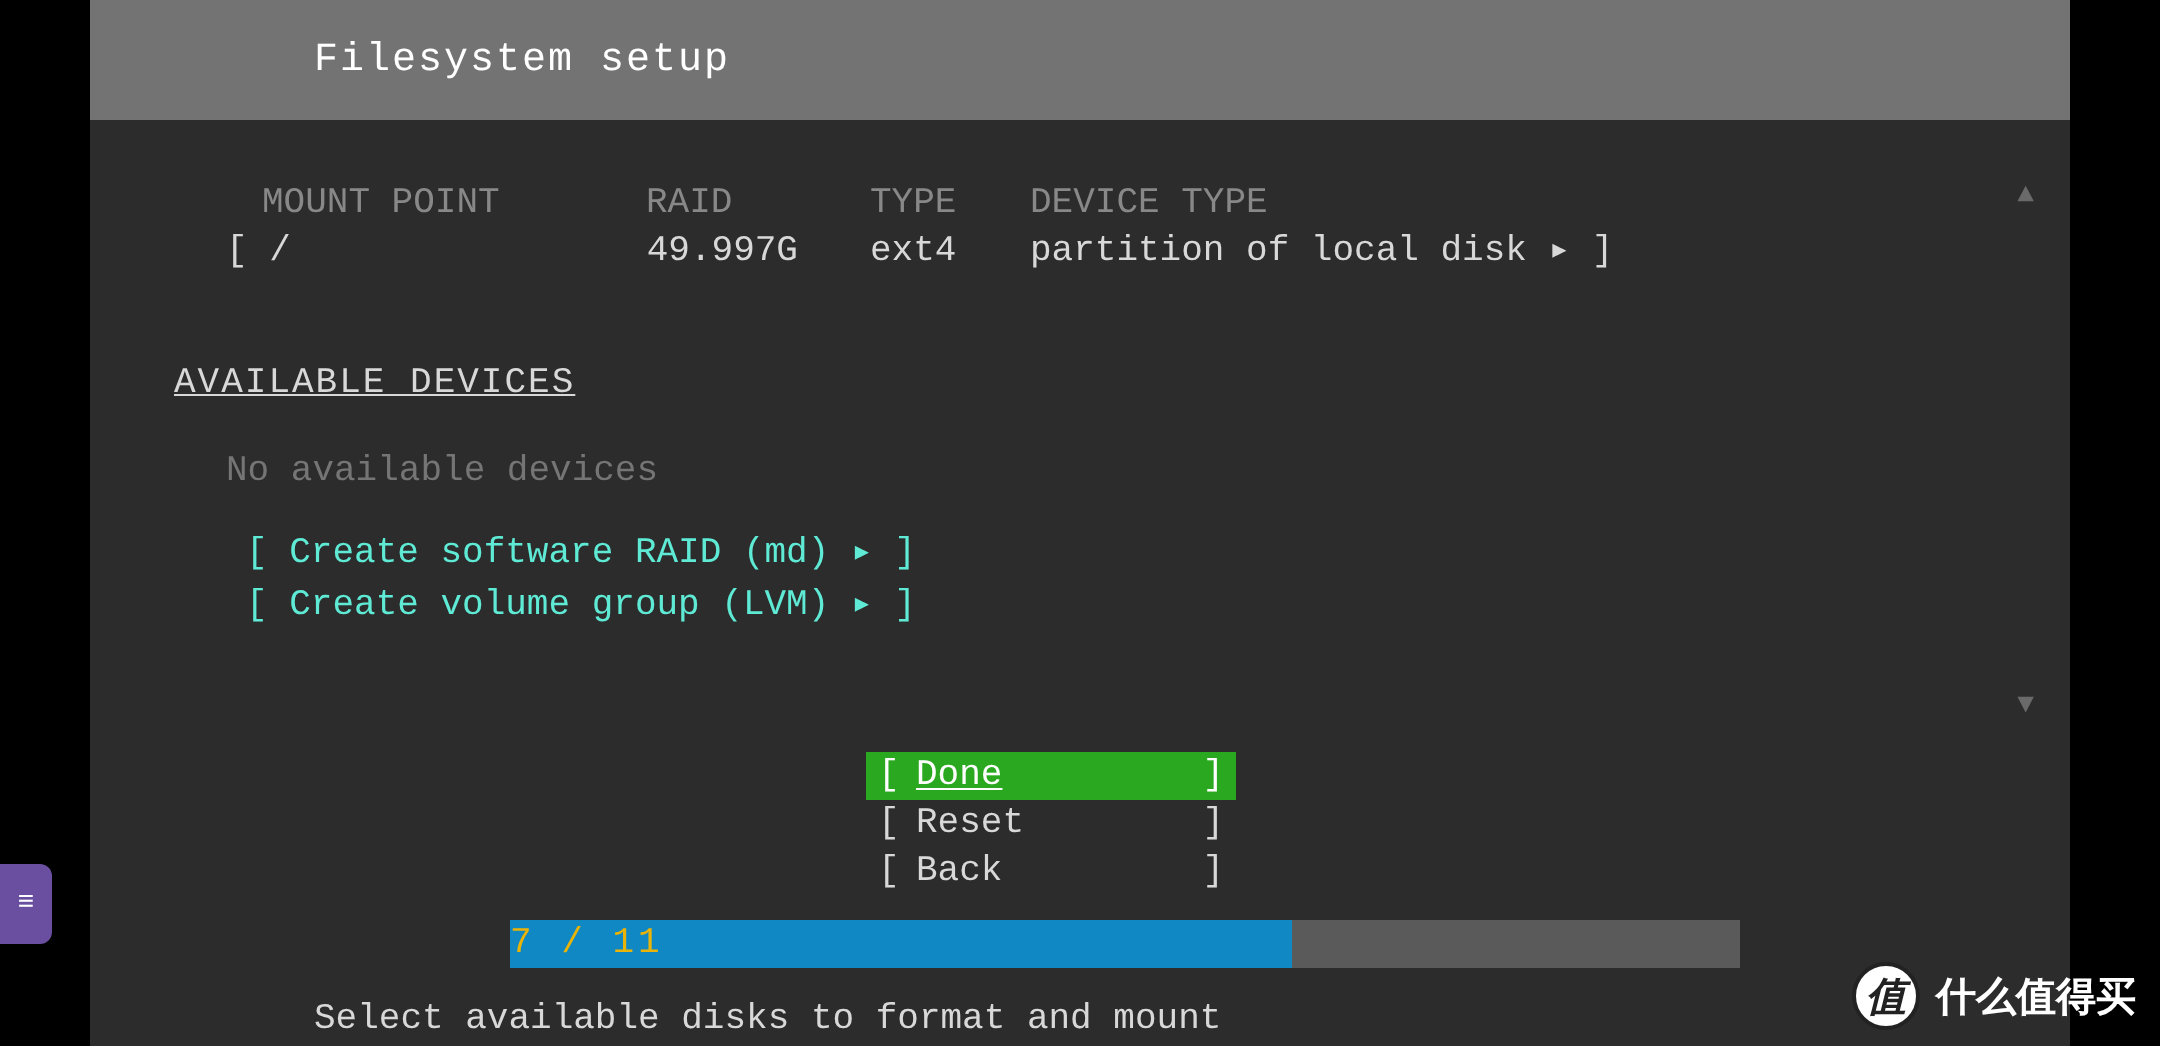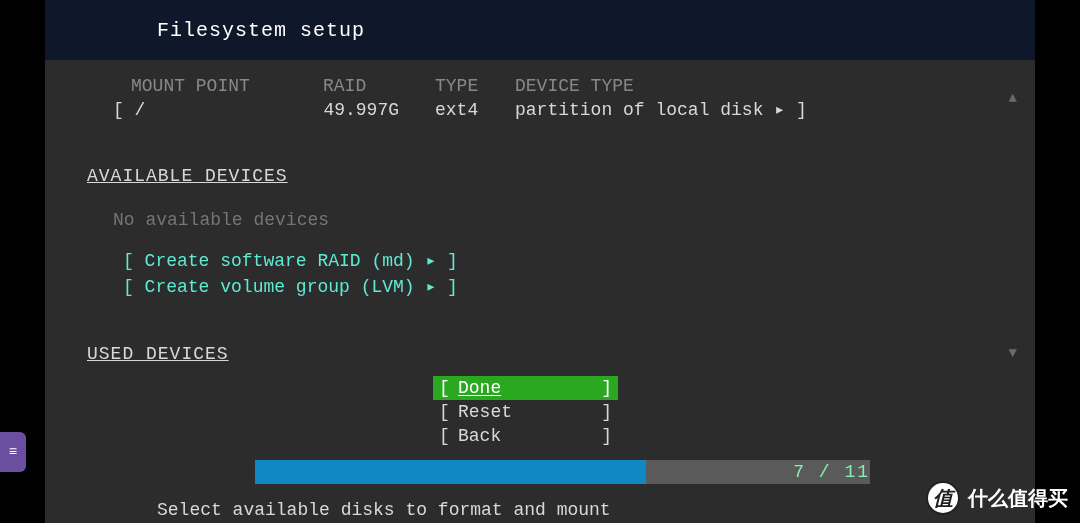--- a/index.html
+++ b/index.html
@@ -15,32 +15,32 @@
     }
     .installer-frame {
       position: absolute;
       left: 45px;
       top: 0;
       width: 990px;
       height: 523px;
       background: #2c2c2c;
     }
     .titlebar {
-      background: #0f172a;
+      background: #737373;
       color: #fff;
       height: 60px;
       padding-left: 112px;
       display: flex;
       align-items: center;
       font-size: 20px;
       letter-spacing: 1px;
     }
     .main-area {
       position: relative;
-      padding: 14px 0 0 0;
+      padding: 30px 0 0 0;
       height: 400px;
       background: #2c2c2c;
     }
     .header-row, .data-row {
       display: flex;
       padding-left: 68px;
       line-height: 24px;
       white-space: pre;
     }
     .header-row { color: #888; }
@@ -112,22 +112,22 @@
     }
     .progress-fill {
       position: absolute;
       left: 0; top: 0;
       height: 100%;
       background: #0f88c3;
     }
     .progress-text {
       position: relative;
       width: 100%;
-      text-align: right;
-      color: #86efac;
+      text-align: left;
+      color: #eab308;
       z-index: 2;
       letter-spacing: 2px;
     }
     .bottom-help {
       position: absolute;
       left: 112px;
       top: 500px;
       color: #d8d8d8;
     }
     
@@ -204,21 +204,20 @@
     <div style="height:14px"></div>
     <div class="action-line">
       <span class="arrow-only">Create software RAID (md)</span>
     </div>
     <div class="action-line">
       <span class="arrow-only">Create volume group (LVM)</span>
     </div>
 
     <div class="spacer"></div>
 
-    <div class="section-title">USED DEVICES</div>
 
     <span class="scroll-arrow scroll-up">▲</span>
     <span class="scroll-arrow scroll-down">▼</span>
 
     <div class="buttons-block">
       <div class="btn-row selected">
         <span class="btn-bracket-l">[</span>
         <span class="btn-label">Done</span>
         <span class="btn-bracket-r">]</span>
       </div>

